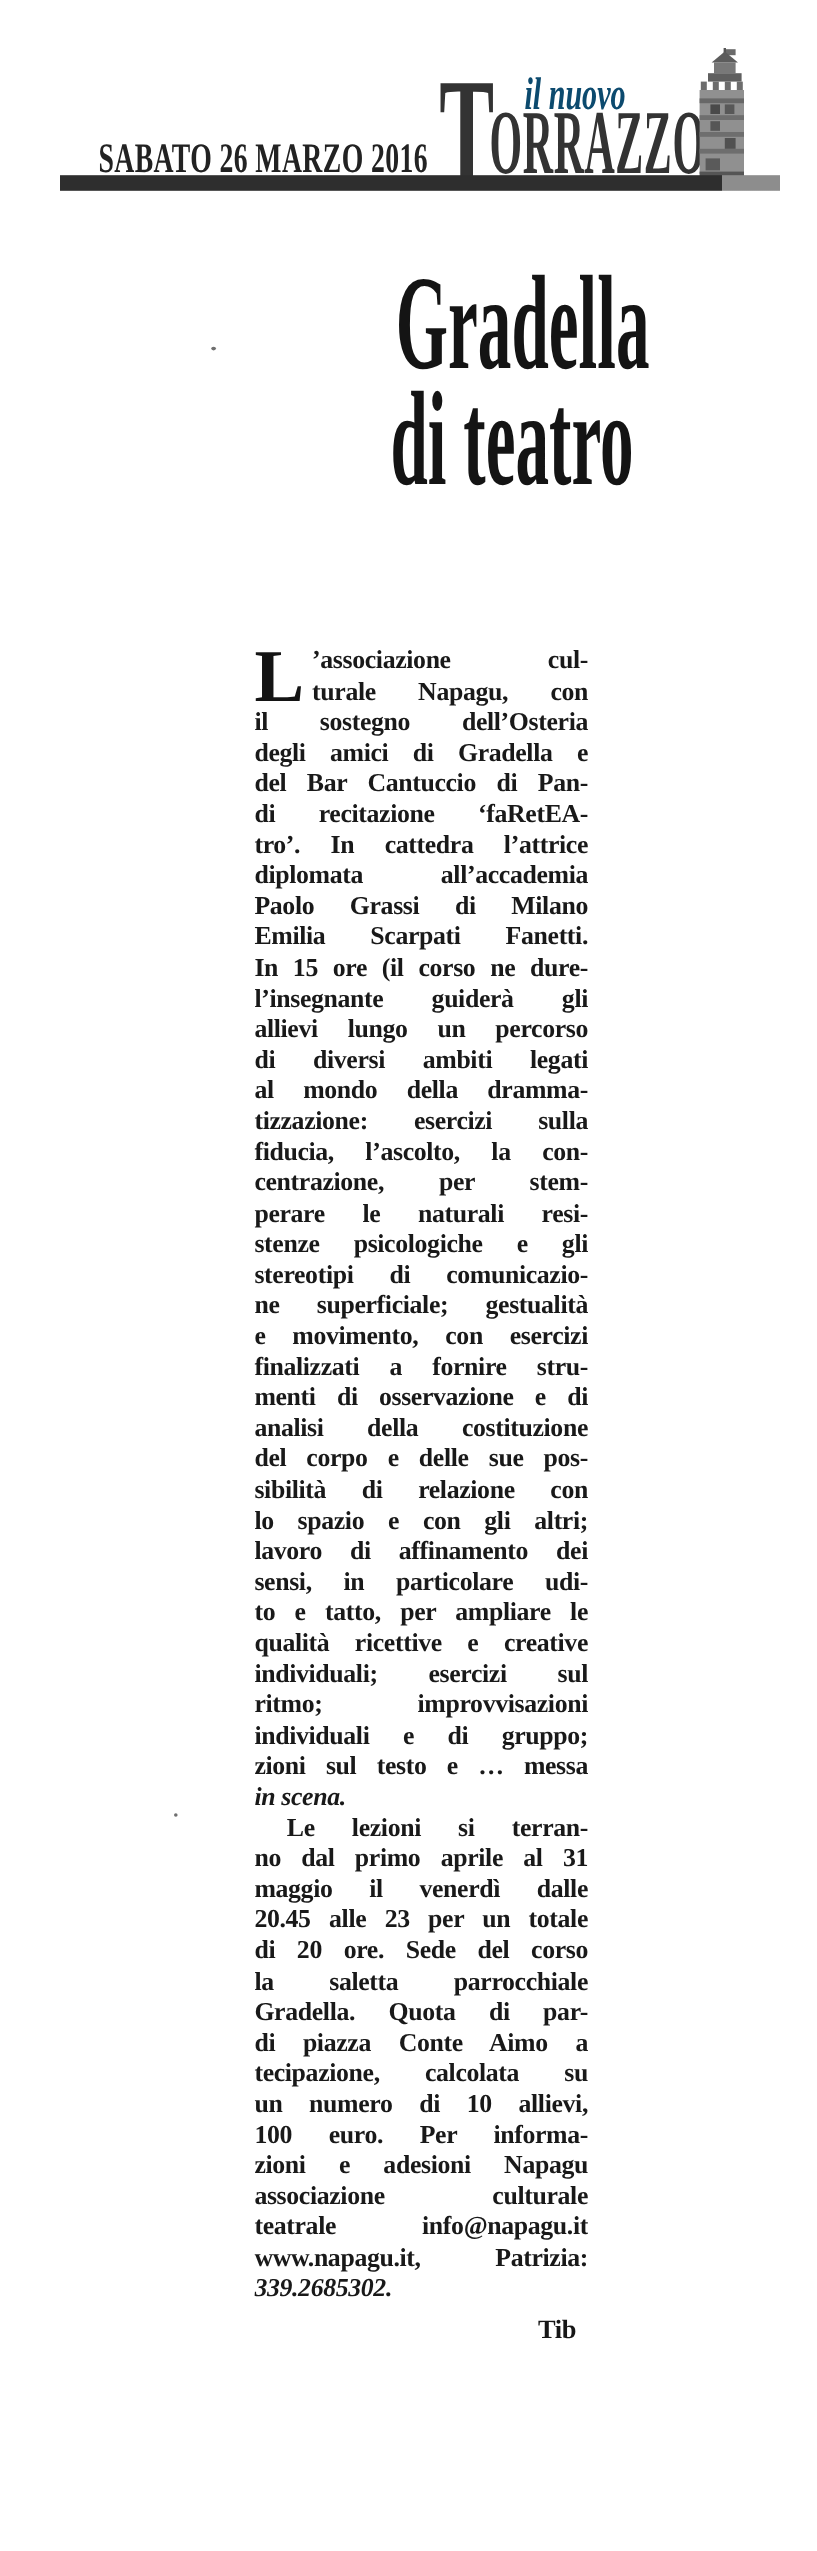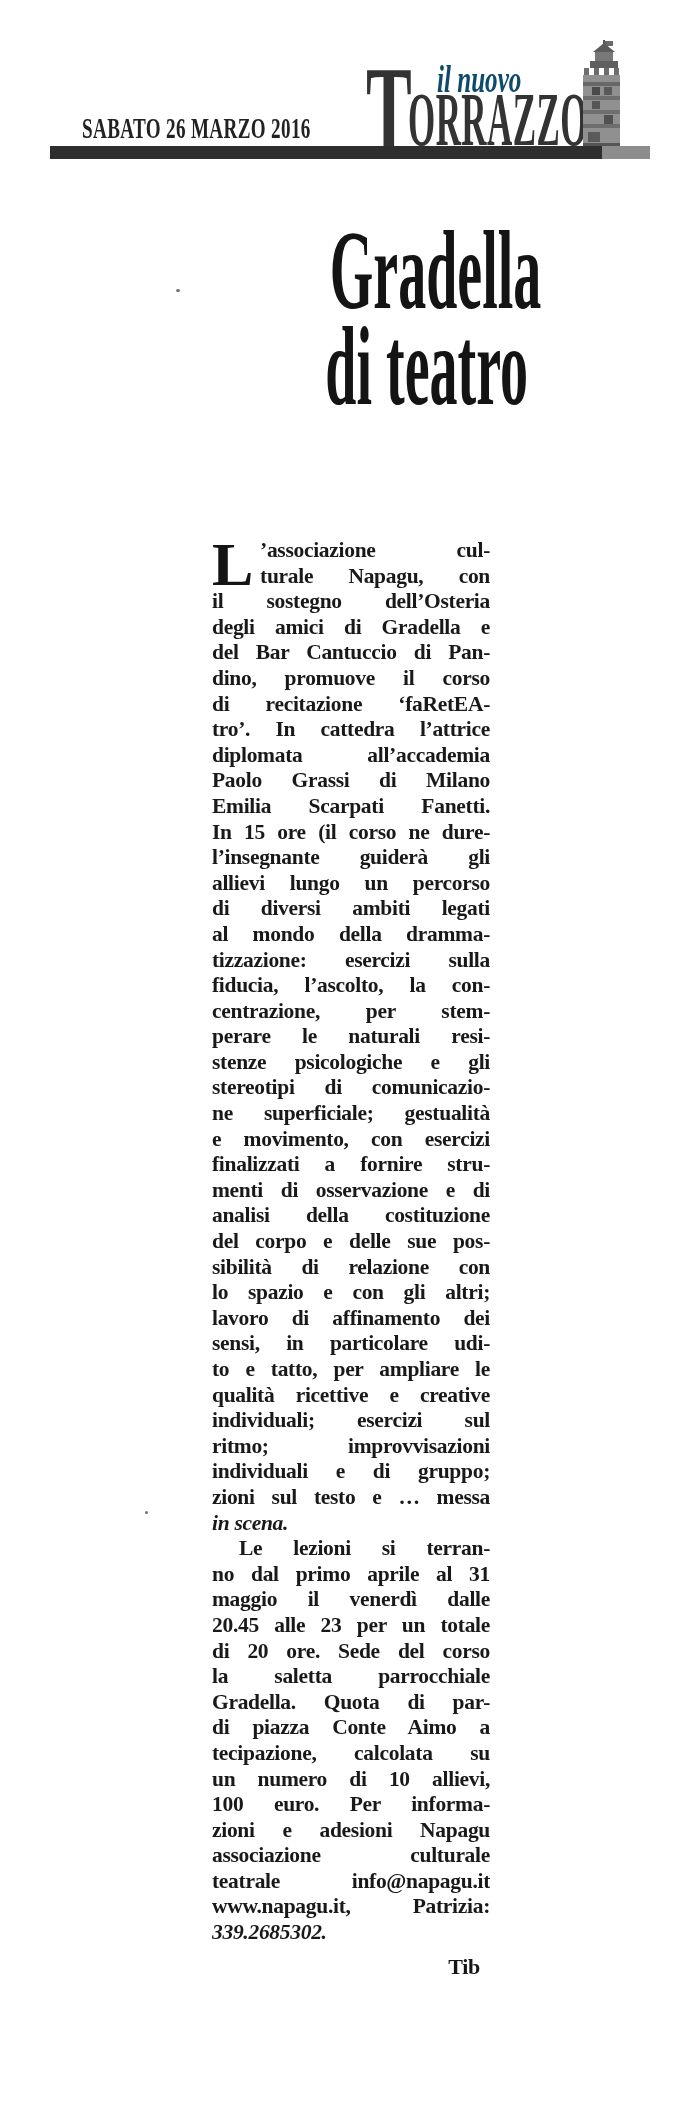--- a/index.html
+++ b/index.html
@@ -7,21 +7,21 @@
     position:relative;
     width:681px;height:2126px;
     background:#ffffff;
     font-family:"Liberation Serif","DejaVu Serif",serif;
     color:#1b1b1b;
     overflow:hidden;
   }
   
   .date{
     position:absolute;left:82px;top:112px;
-    font-size:29px;font-weight:bold;color:#222;
+    font-size:35px;font-weight:bold;color:#222;
     white-space:nowrap;
   }
   .date span{display:inline-block;transform:scaleX(.66);transform-origin:left top;letter-spacing:.5px;}
   .mast-t{
     position:absolute;left:366px;top:46px;
     font-size:132px;line-height:1;font-weight:bold;color:#333;
   }
   .mast-t span{display:inline-block;transform:scaleX(.52);transform-origin:left top;}
   .mast-tagline{
     position:absolute;left:437px;top:60px;
@@ -119,21 +119,20 @@
   </div>
 
   <div class="article">
     <div class="para para-1">
       <span class="dropcap">L</span>
     <div class="bodyline">’associazione cul-</div>
         <div class="bodyline">turale Napagu, con</div>
         <div class="bodyline">il sostegno dell’Osteria</div>
         <div class="bodyline">degli amici di Gradella e</div>
         <div class="bodyline">del Bar Cantuccio di Pan-</div>
-        <div class="bodyline">dino, promuove il corso</div>
         <div class="bodyline">di recitazione ‘faRetEA-</div>
         <div class="bodyline">tro’. In cattedra l’attrice</div>
         <div class="bodyline">diplomata all’accademia</div>
         <div class="bodyline">Paolo Grassi di Milano</div>
         <div class="bodyline">Emilia Scarpati Fanetti.</div>
         <div class="bodyline">In 15 ore (il corso ne dure-</div>
         <div class="bodyline">l’insegnante guiderà gli</div>
         <div class="bodyline">allievi lungo un percorso</div>
         <div class="bodyline">di diversi ambiti legati</div>
         <div class="bodyline">al mondo della dramma-</div>

